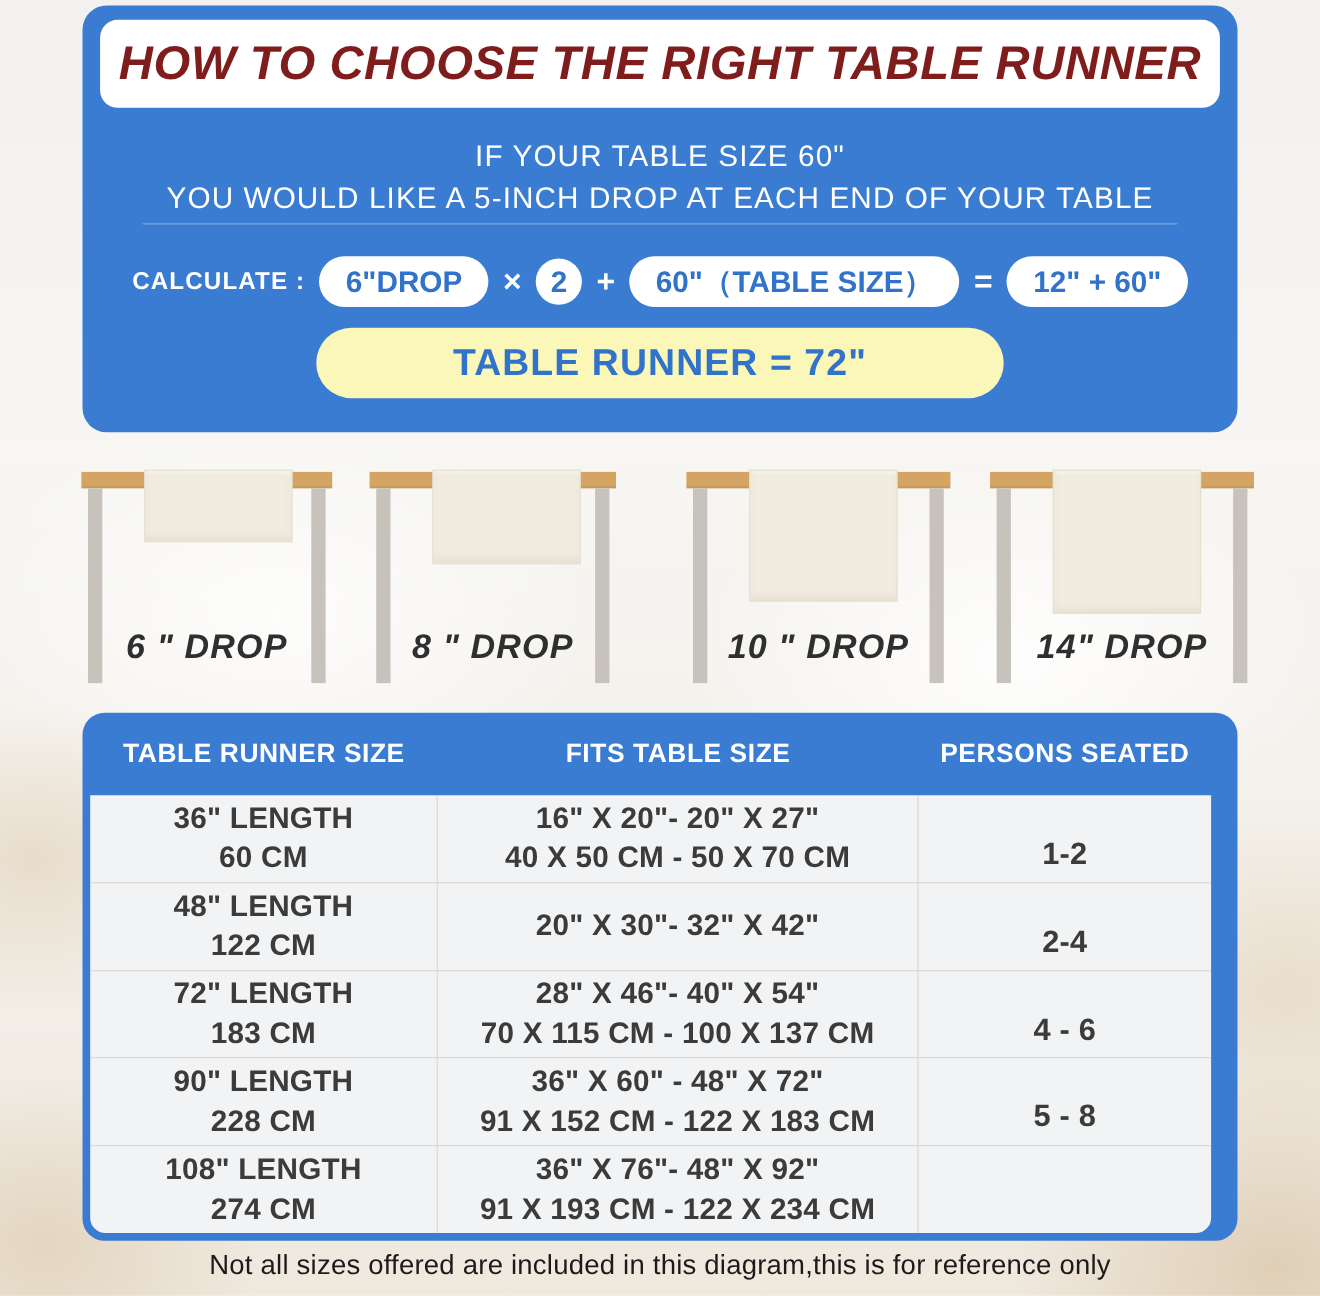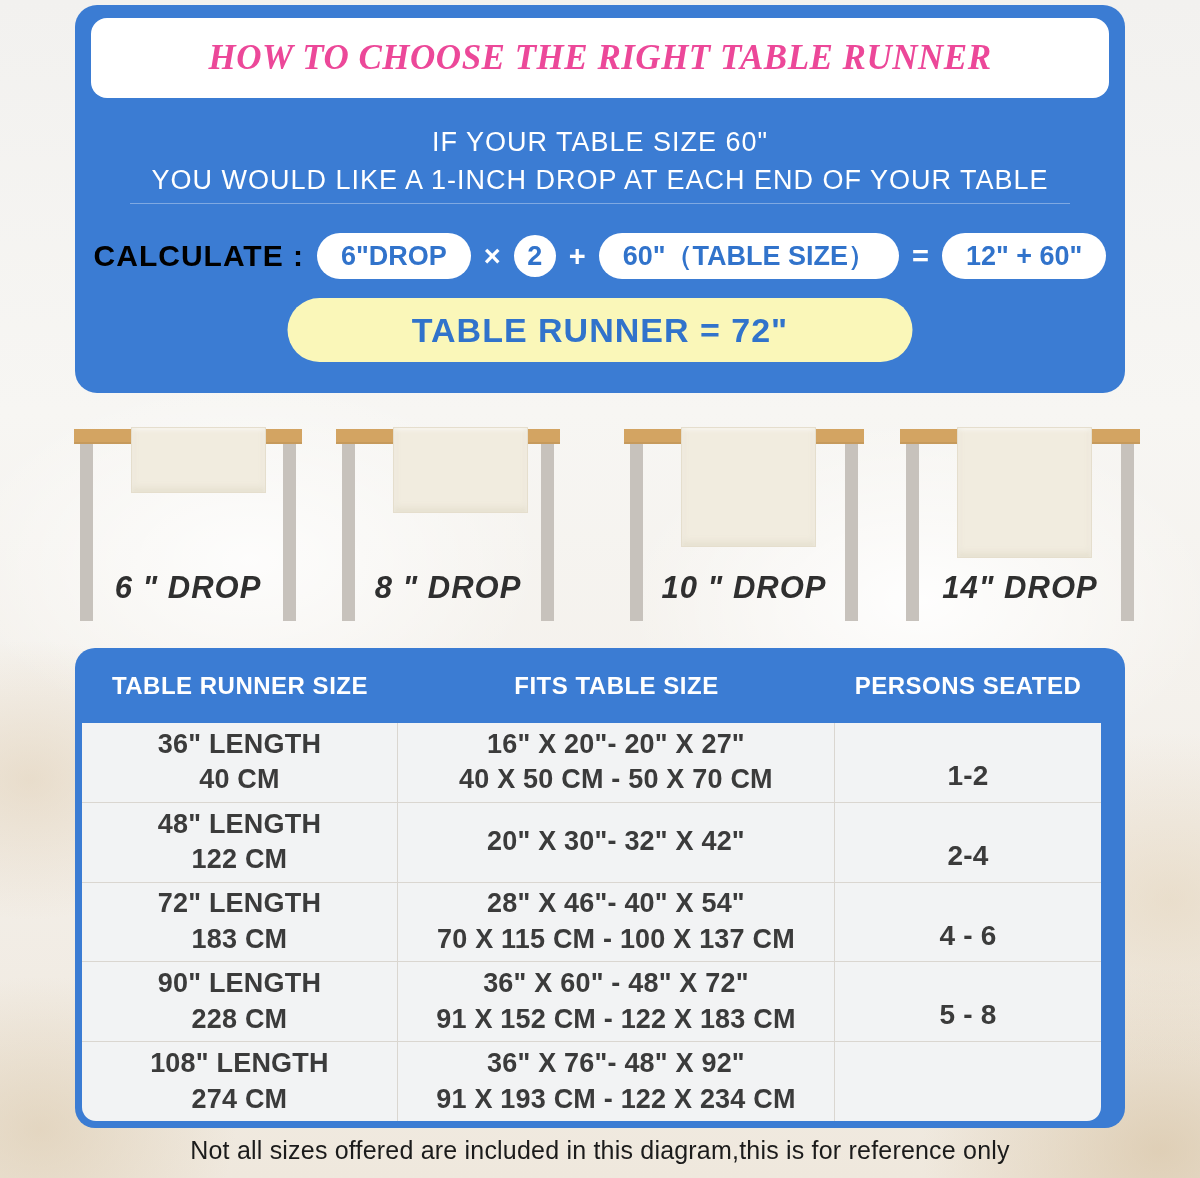--- a/index.html
+++ b/index.html
@@ -13,31 +13,31 @@
       radial-gradient(280px 220px at 40px 1130px, rgba(217,198,168,.55), transparent 70%),
       radial-gradient(420px 260px at 920px 600px, rgba(255,255,255,.9), transparent 70%),
       radial-gradient(420px 260px at 250px 560px, rgba(255,255,255,.8), transparent 70%),
       linear-gradient(180deg,#f2f1ef 0%,#f7f6f3 35%,#f3efe9 70%,#efe8dd 100%);
   }
   
   .hero{position:absolute;left:75px;top:5px;width:1050px;height:388px;
     background:#3b7cd3;border-radius:22px;}
   .title-bar{position:absolute;left:16px;right:16px;top:13px;height:80px;
     background:#fff;border-radius:16px;display:flex;align-items:center;justify-content:center;}
-  .main-title{font-size:35px;font-weight:800;font-style:italic;color:#ec4899;
-    letter-spacing:.5px;white-space:nowrap;font-family:Liberation Serif, serif;}
+  .main-title{font-size:43px;font-weight:800;font-style:italic;color:#7f1d1d;
+    letter-spacing:.5px;white-space:nowrap;}
   .hero-sub{position:absolute;left:0;right:0;text-align:center;color:#fff;
     font-size:27px;font-weight:400;letter-spacing:1px;white-space:nowrap;}
   .sub1{top:122px;}
   .sub2{top:160px;}
   .hero-divider{position:absolute;left:55px;right:55px;top:198px;height:0;
     border-top:1px solid rgba(255,255,255,.35);}
   .calc-row{position:absolute;left:0;right:0;top:228px;height:46px;
     display:flex;align-items:center;justify-content:center;gap:13px;}
-  .calc-label{color:#000000;font-size:30px;font-weight:800;letter-spacing:1px;white-space:nowrap;}
+  .calc-label{color:#ffffff;font-size:22px;font-weight:800;letter-spacing:1px;white-space:nowrap;}
   .pill{background:#fff;color:#3173cb;font-size:27px;font-weight:800;
     border-radius:24px;height:46px;line-height:46px;padding:0 24px;white-space:nowrap;}
   .calc-op{color:#fff;font-size:29px;font-weight:800;}
   .calc-circle{background:#fff;color:#3173cb;width:42px;height:42px;border-radius:50%;
     font-size:27px;font-weight:800;display:flex;align-items:center;justify-content:center;}
   .result-pill{position:absolute;left:50%;transform:translateX(-50%);top:293px;
     width:625px;height:64px;background:#faf7b9;border-radius:32px;
     display:flex;align-items:center;justify-content:center;
     color:#3173cb;font-size:34px;font-weight:800;letter-spacing:1px;}
   
@@ -82,21 +82,21 @@
     color:#1b1b1b;font-size:25px;font-weight:400;letter-spacing:.2px;}
 </style>
 </head>
 <body>
 
 <div class="hero">
   <div class="title-bar">
     <div class="main-title">HOW TO CHOOSE THE RIGHT TABLE RUNNER</div>
   </div>
   <div class="hero-sub sub1">IF YOUR TABLE SIZE 60"</div>
-  <div class="hero-sub sub2">YOU WOULD LIKE A 1-INCH DROP AT EACH END OF YOUR TABLE</div>
+  <div class="hero-sub sub2">YOU WOULD LIKE A 5-INCH DROP AT EACH END OF YOUR TABLE</div>
   <div class="hero-divider"></div>
   <div class="calc-row">
     <span class="calc-label">CALCULATE :</span>
     <span class="pill">6"DROP</span>
     <span class="calc-op">×</span>
     <span class="calc-circle">2</span>
     <span class="calc-op">+</span>
     <span class="pill">60"（TABLE SIZE）</span>
     <span class="calc-op">=</span>
     <span class="pill">12" + 60"</span>
@@ -137,21 +137,21 @@
   <div class="size-header">
     <div class="hc c1">TABLE RUNNER SIZE</div>
     <div class="hc c2">FITS TABLE SIZE</div>
     <div class="hc c3">PERSONS SEATED</div>
   </div>
   <div class="size-body">
 
     <div class="size-row">
       <div class="cell c1">
         <span>36" LENGTH</span>
-        <span>40 CM</span>
+        <span>60 CM</span>
       </div>
       <div class="cell c2">
         <span>16" X 20"- 20" X 27"</span>
         <span>40 X 50 CM - 50 X 70 CM</span>
       </div>
       <div class="cell c3">1-2</div>
     </div>
 
     <div class="size-row">
       <div class="cell c1">

